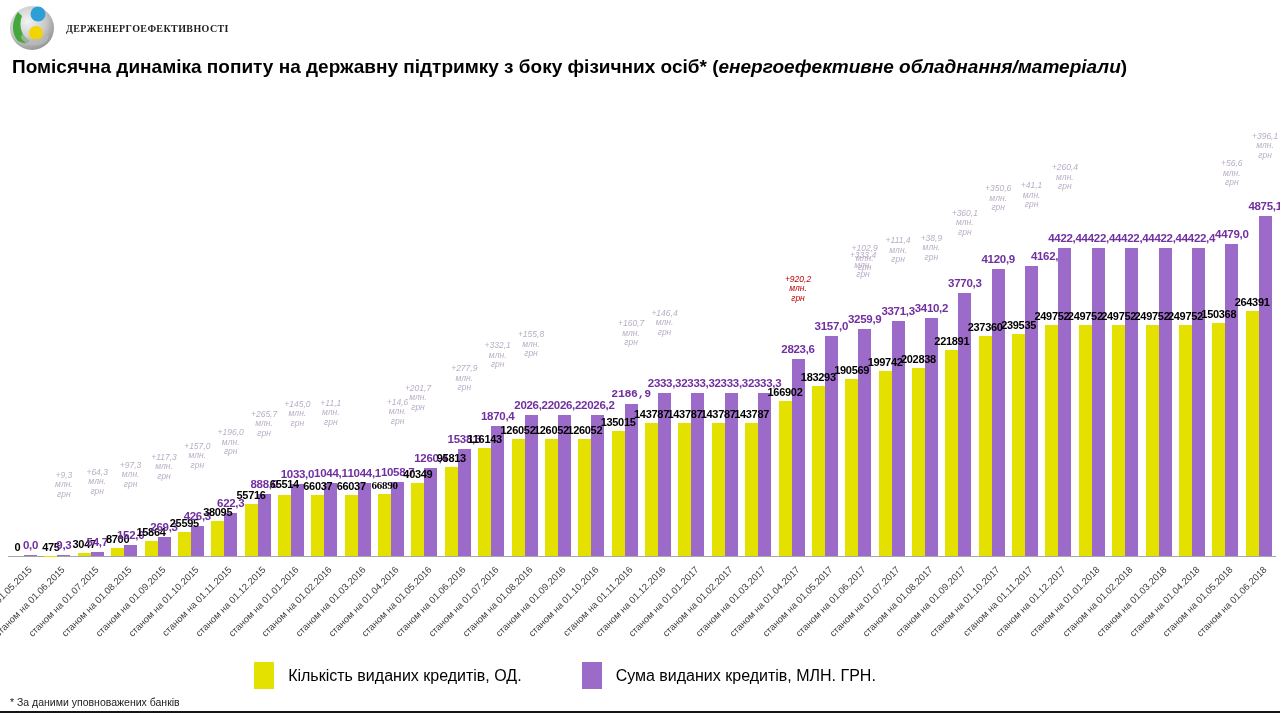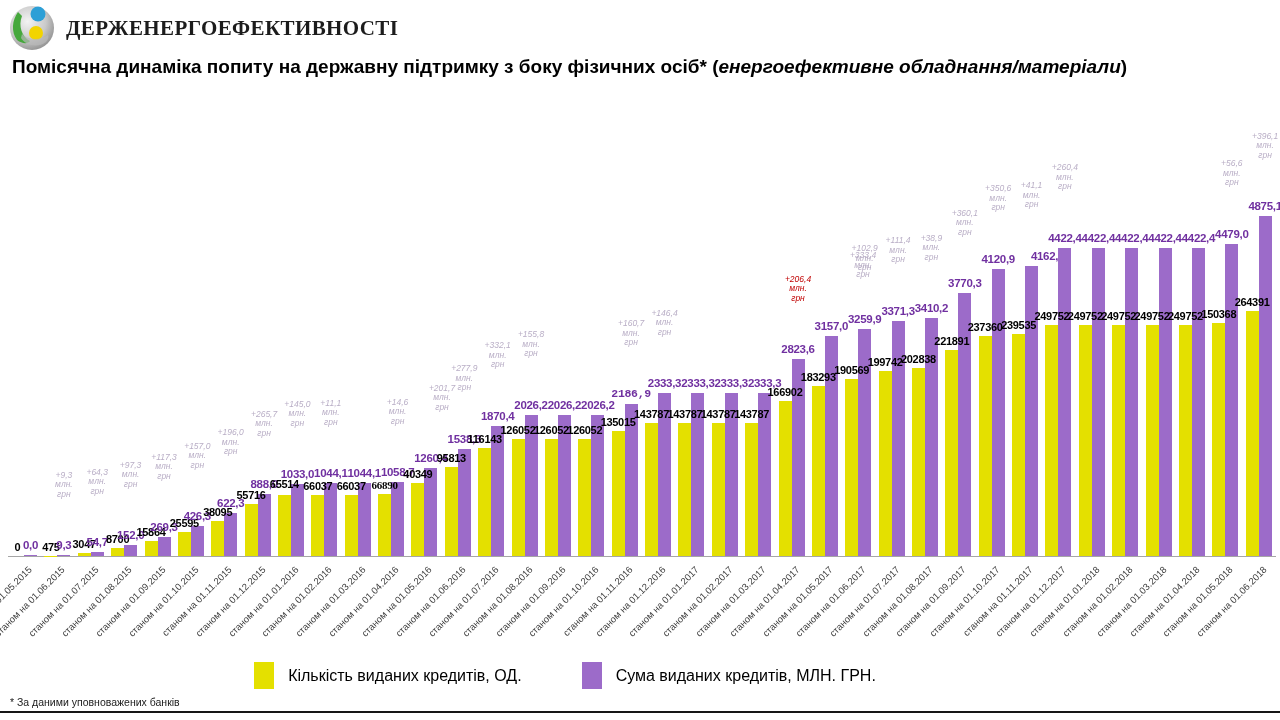--- a/index.html
+++ b/index.html
@@ -1,19 +1,19 @@
 <!DOCTYPE html>
 <html><head>
 <meta charset="utf-8">
 <style>
   html,body{margin:0;padding:0;}
   body{width:1280px;height:720px;background:#fff;position:relative;overflow:hidden;
        font-family:"Liberation Sans",sans-serif;}
   .logo-wrap{position:absolute;left:8px;top:4px;display:flex;align-items:center;gap:10px;}
-  .logo-text{font-family:"Liberation Serif",serif;font-weight:bold;font-size:21px;color:#1c1c1c;letter-spacing:.4px;}
+  .logo-text{font-family:"Liberation Serif",serif;font-weight:bold;font-size:10px;color:#1c1c1c;letter-spacing:.4px;}
   .title{position:absolute;left:12px;top:56px;width:1260px;font-size:19px;font-weight:bold;color:#000;white-space:nowrap;}
   .title .it{font-style:italic;}
   .plot{position:absolute;left:8px;top:120px;width:1268px;height:436px;}
   .axis-line{position:absolute;left:0;bottom:-1px;width:100%;height:1px;background:#a6a6a6;}
   .bar{position:absolute;bottom:0;}
   .vlabel{position:absolute;white-space:nowrap;font-weight:bold;font-size:11px;letter-spacing:-0.3px;transform:translateX(-50%);}
   .vlabel.count{color:#000;}
   .vlabel.sum{color:#7030a0;font-size:11.5px;}
   .incr{position:absolute;transform:translateX(-50%);text-align:center;font-style:italic;
         font-size:8.5px;line-height:9.5px;color:#b9aec6;white-space:nowrap;}
@@ -248,21 +248,21 @@
     <div class="incr" style="left: 322.8px; bottom: 128.8px;">
       <div>+11,1</div>
       <div>млн.</div>
       <div>грн</div>
     </div>
     <div class="incr" style="left: 389.6px; bottom: 129.8px;">
       <div>+14,6</div>
       <div>млн.</div>
       <div>грн</div>
     </div>
-    <div class="incr" style="left: 434px; bottom: 143.9px;">
+    <div class="incr" style="left: 410px; bottom: 143.9px;">
       <div>+201,7</div>
       <div>млн.</div>
       <div>грн</div>
     </div>
     <div class="incr" style="left: 456.3px; bottom: 163.3px;">
       <div>+277,9</div>
       <div>млн.</div>
       <div>грн</div>
     </div>
     <div class="incr" style="left: 489.7px; bottom: 186.4px;">
@@ -279,21 +279,21 @@
       <div>+160,7</div>
       <div>млн.</div>
       <div>грн</div>
     </div>
     <div class="incr" style="left: 656.5px; bottom: 218.7px;">
       <div>+146,4</div>
       <div>млн.</div>
       <div>грн</div>
     </div>
     <div class="incr red" style="left: 790px; bottom: 252.9px;">
-      <div>+206,4</div>
+      <div>+920,2</div>
       <div>млн.</div>
       <div>грн</div>
     </div>
     <div class="incr" style="left: 855px; bottom: 276.2px;">
       <div>+333,4</div>
       <div>млн.</div>
       <div>грн</div>
     </div>
     <div class="incr" style="left: 856.7px; bottom: 283.4px;">
       <div>+102,9</div>

